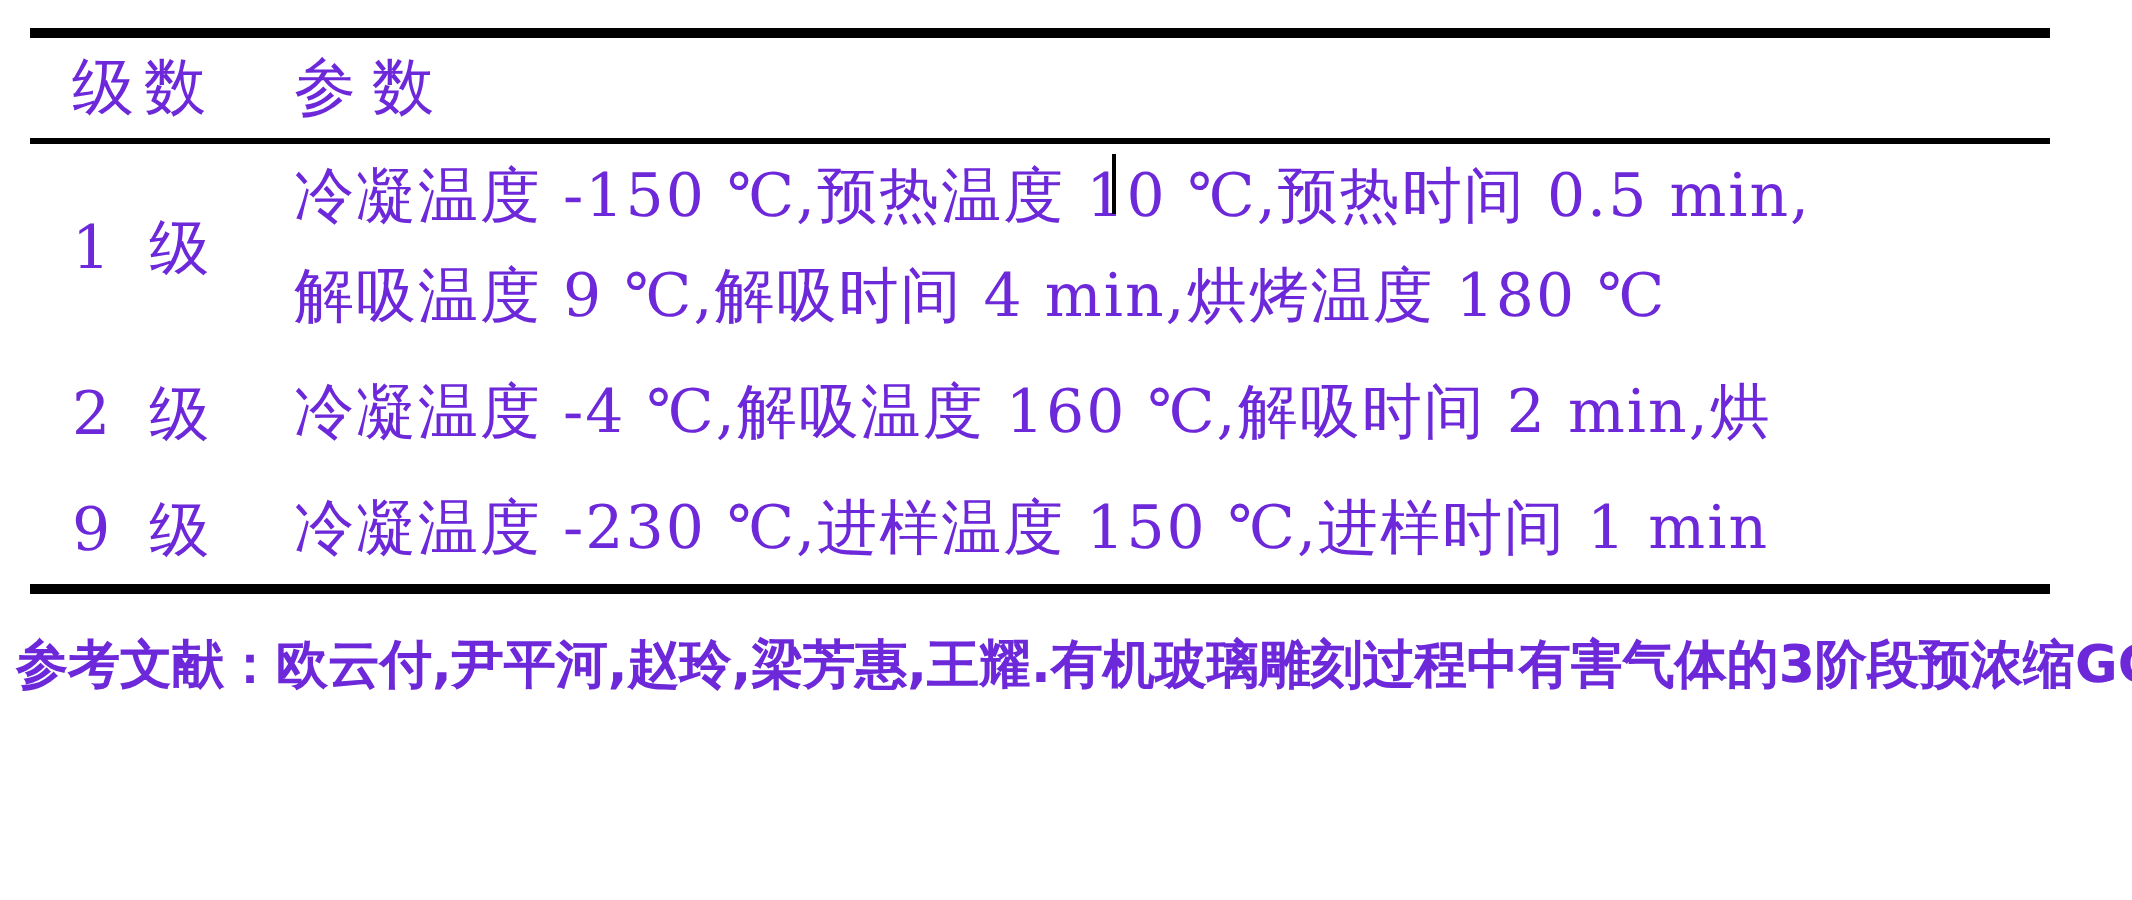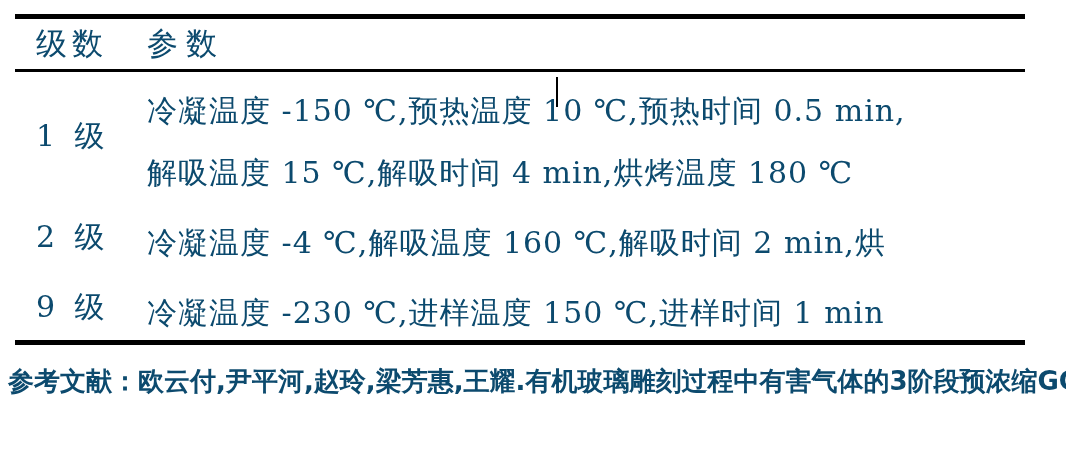--- a/index.html
+++ b/index.html
@@ -3,21 +3,21 @@
 <meta charset="utf-8">
 <style>
   * { box-sizing: border-box; }
   html, body { margin: 0; padding: 0; background: #ffffff; }
 
   .page {
     position: relative;
     width: 1066px;
     height: 450px;
     background: #ffffff;
-    color: #0c4a6e;
+    color: #6d28d9;
     font-family: "DejaVu Serif", "Liberation Serif", serif;
     overflow: hidden;
   }
 
   
   .rule { background: #000000; margin-left: 15px; width: 1010px; }
   .rule-thick { height: 5px; }
   .rule-mid { height: 3px; }
   .rule-top { margin-top: 14px; }
   .rule-bottom { margin-top: 2px; }
@@ -37,21 +37,21 @@
   .param-col {
     flex: 1 1 auto;
     padding-right: 44px;
     letter-spacing: 1px;
   }
   .thead .param-col { text-align: left; letter-spacing: 8px; }
 
   .tbody { font-size: 30px; padding-top: 2px; }
   .trow { display: flex; align-items: center; margin-bottom: 8px; }
   .trow:last-child { margin-bottom: 0; }
-  .pline { display: block; line-height: 50px; white-space: nowrap; margin-top: 12px; }
+  .pline { display: block; line-height: 50px; white-space: nowrap; }
 
   
   .caret {
     position: absolute;
     left: 556px;
     top: 77px;
     width: 2px;
     height: 30px;
     background: #000000;
   }
@@ -80,21 +80,21 @@
     </div>
 
     <div class="rule rule-mid"></div>
 
     <div class="tbody">
 
       <div class="trow">
         <div class="stage-col">1 级</div>
         <div class="param-col">
           <span class="pline">冷凝温度 -150 ℃,预热温度 10 ℃,预热时间 0.5 min,</span>
-          <span class="pline">解吸温度 15 ℃,解吸时间 4 min,烘烤温度 180 ℃</span>
+          <span class="pline">解吸温度 9 ℃,解吸时间 4 min,烘烤温度 180 ℃</span>
         </div>
       </div>
 
       <div class="trow">
         <div class="stage-col">2 级</div>
         <div class="param-col">
           <span class="pline">冷凝温度 -4 ℃,解吸温度 160 ℃,解吸时间 2 min,烘</span>
         </div>
       </div>
 

